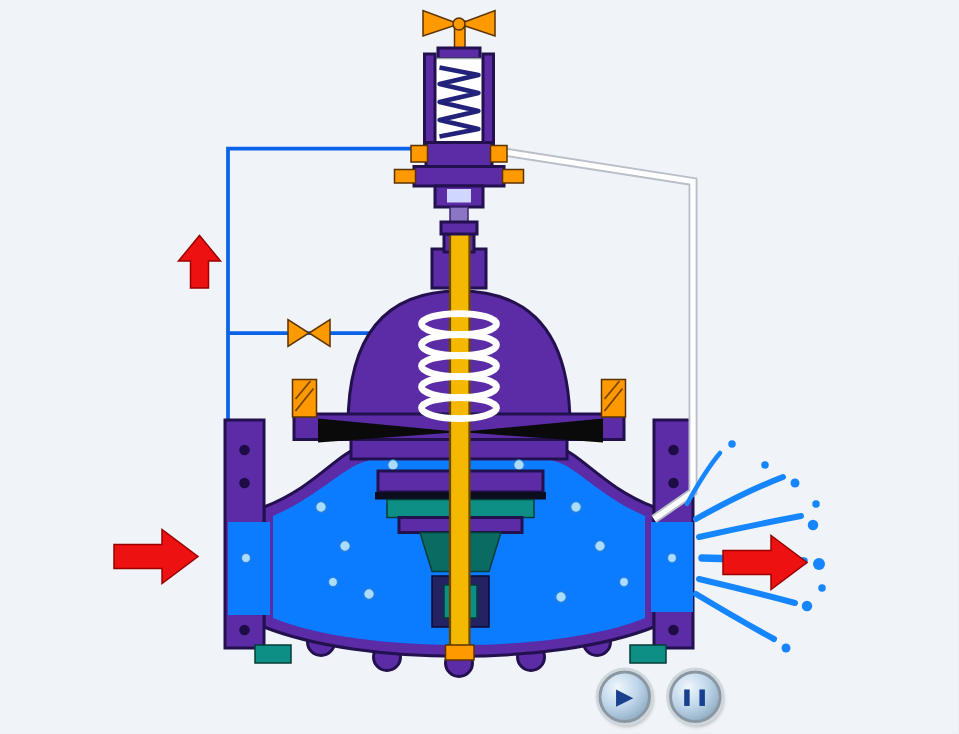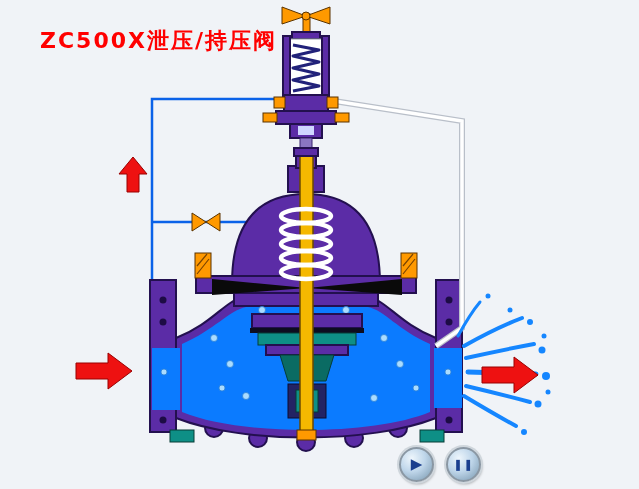--- a/index.html
+++ b/index.html
@@ -45,21 +45,20 @@
   .pbtn.play  { left:399px; }
   .pbtn.pause { left:446px; }
   .glyph { font-size:15px; line-height:1; font-family:"DejaVu Sans",sans-serif; }
   .pause-glyph { font-size:11px; letter-spacing:1px; font-weight:bold; }
 </style>
 </head>
 <body>
 
 <div class="stage">
 
-  <h1 class="title">ZC500X泄压/持压阀</h1>
 
   <svg class="diagram" width="639" height="489" viewBox="0 0 639 489">
 
     <g>
       <path class="c-pipeb" d="M283,99 H152 V348 L178,360"></path>
       <path class="c-pipeb" d="M152,222 H247"></path>
     </g>
 
     <g>
       <polygon class="c-bolt" points="192,213 192,231 206,222"></polygon>

